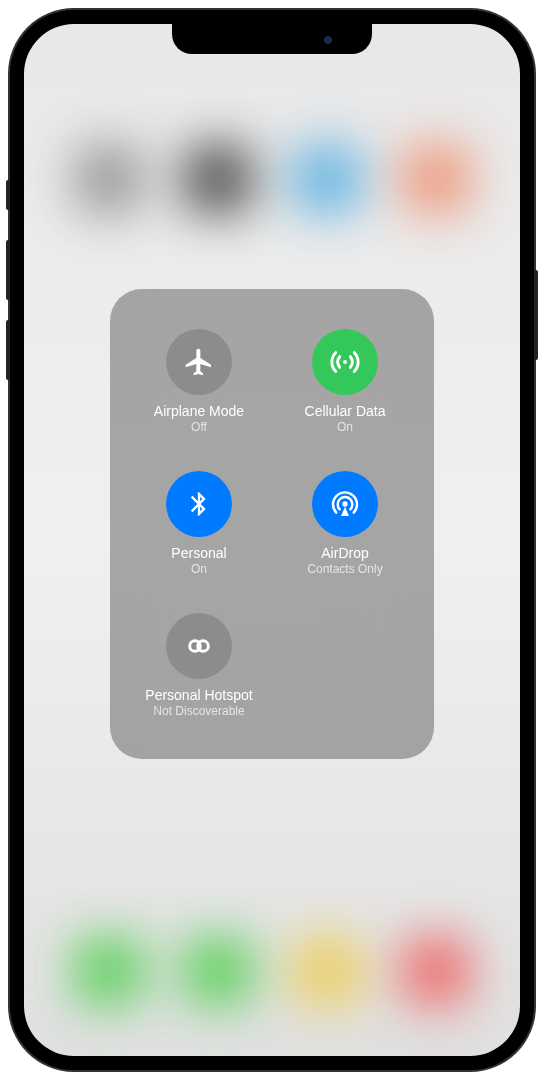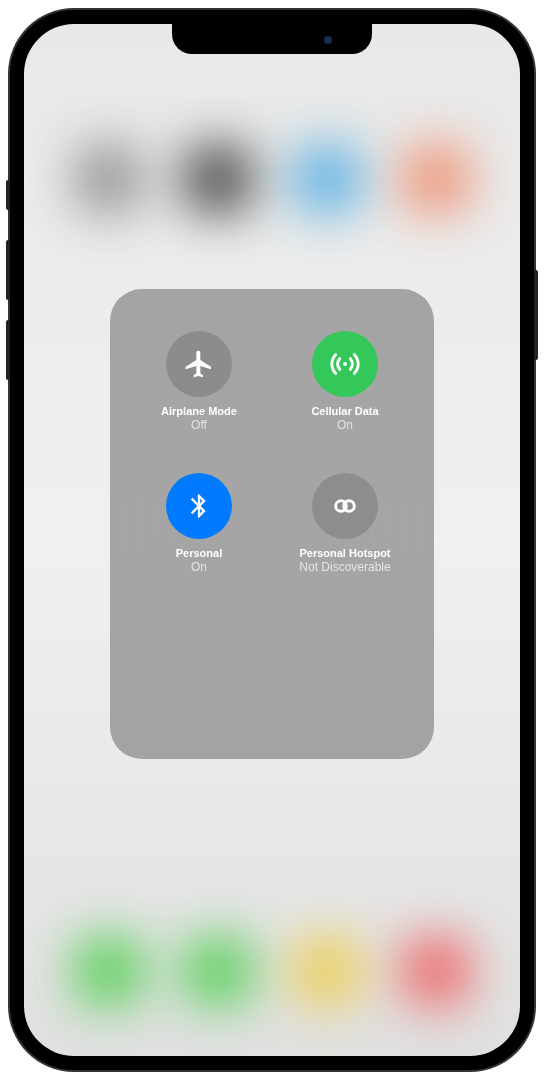--- a/index.html
+++ b/index.html
@@ -107,22 +107,22 @@
       display: flex;
       align-items: center;
       justify-content: center;
       margin-bottom: 8px;
     }
     .control-btn.grey { background: rgba(130, 130, 130, 0.7); }
     .control-btn.green { background: #34c759; }
     .control-btn.blue { background: #007aff; }
     .control-label {
       color: #fff;
-      font-size: 11px;
-      font-weight: 700;
+      font-size: 14px;
+      font-weight: 400;
       text-align: right;
       line-height: 1.2;
     }
     .control-status {
       color: rgba(255,255,255,0.7);
       font-size: 12px;
       text-align: right;
       line-height: 1.3;
     }
     .highlight {
@@ -194,20 +194,32 @@
       <div class="control">
         <div class="control-btn blue">
           <svg class="icon-svg sm" viewBox="0 0 24 24" fill="#fff">
             <path d="M17.71 7.71L12 2h-1v7.59L6.41 5 5 6.41 10.59 12 5 17.59 6.41 19 11 14.41V22h1l5.71-5.71L13.41 12l4.3-4.29zM13 5.83l1.88 1.88L13 9.59V5.83zm1.88 10.46L13 18.17v-3.76l1.88 1.88z"></path>
           </svg>
         </div>
         <div class="control-label">Personal</div>
         <div class="control-status">On</div>
       </div>
 
+      <div class="control">
+        <div class="control-btn blue">
+          <svg class="icon-svg" viewBox="0 0 24 24" fill="none" stroke="#fff" stroke-width="1.8" stroke-linecap="round">
+            <circle cx="12" cy="12" r="2" fill="#fff" stroke="none"></circle>
+            <path d="M8 16a5.5 5.5 0 1 1 8 0"></path>
+            <path d="M5.5 18.5a9 9 0 1 1 13 0"></path>
+            <path d="M12 14l-3 7h6z" fill="#fff" stroke="none"></path>
+          </svg>
+        </div>
+        <div class="control-label">AirDrop</div>
+        <div class="control-status">Contacts Only</div>
+      </div>
 
       <div class="control">
         <div class="control-btn grey">
           <svg class="icon-svg" viewBox="0 0 24 24" fill="none" stroke="#fff" stroke-width="2.2">
             <circle cx="9" cy="12" r="4"></circle>
             <circle cx="15" cy="12" r="4"></circle>
           </svg>
         </div>
         <div class="control-label">Personal Hotspot</div>
         <div class="control-status">Not Discoverable</div>

